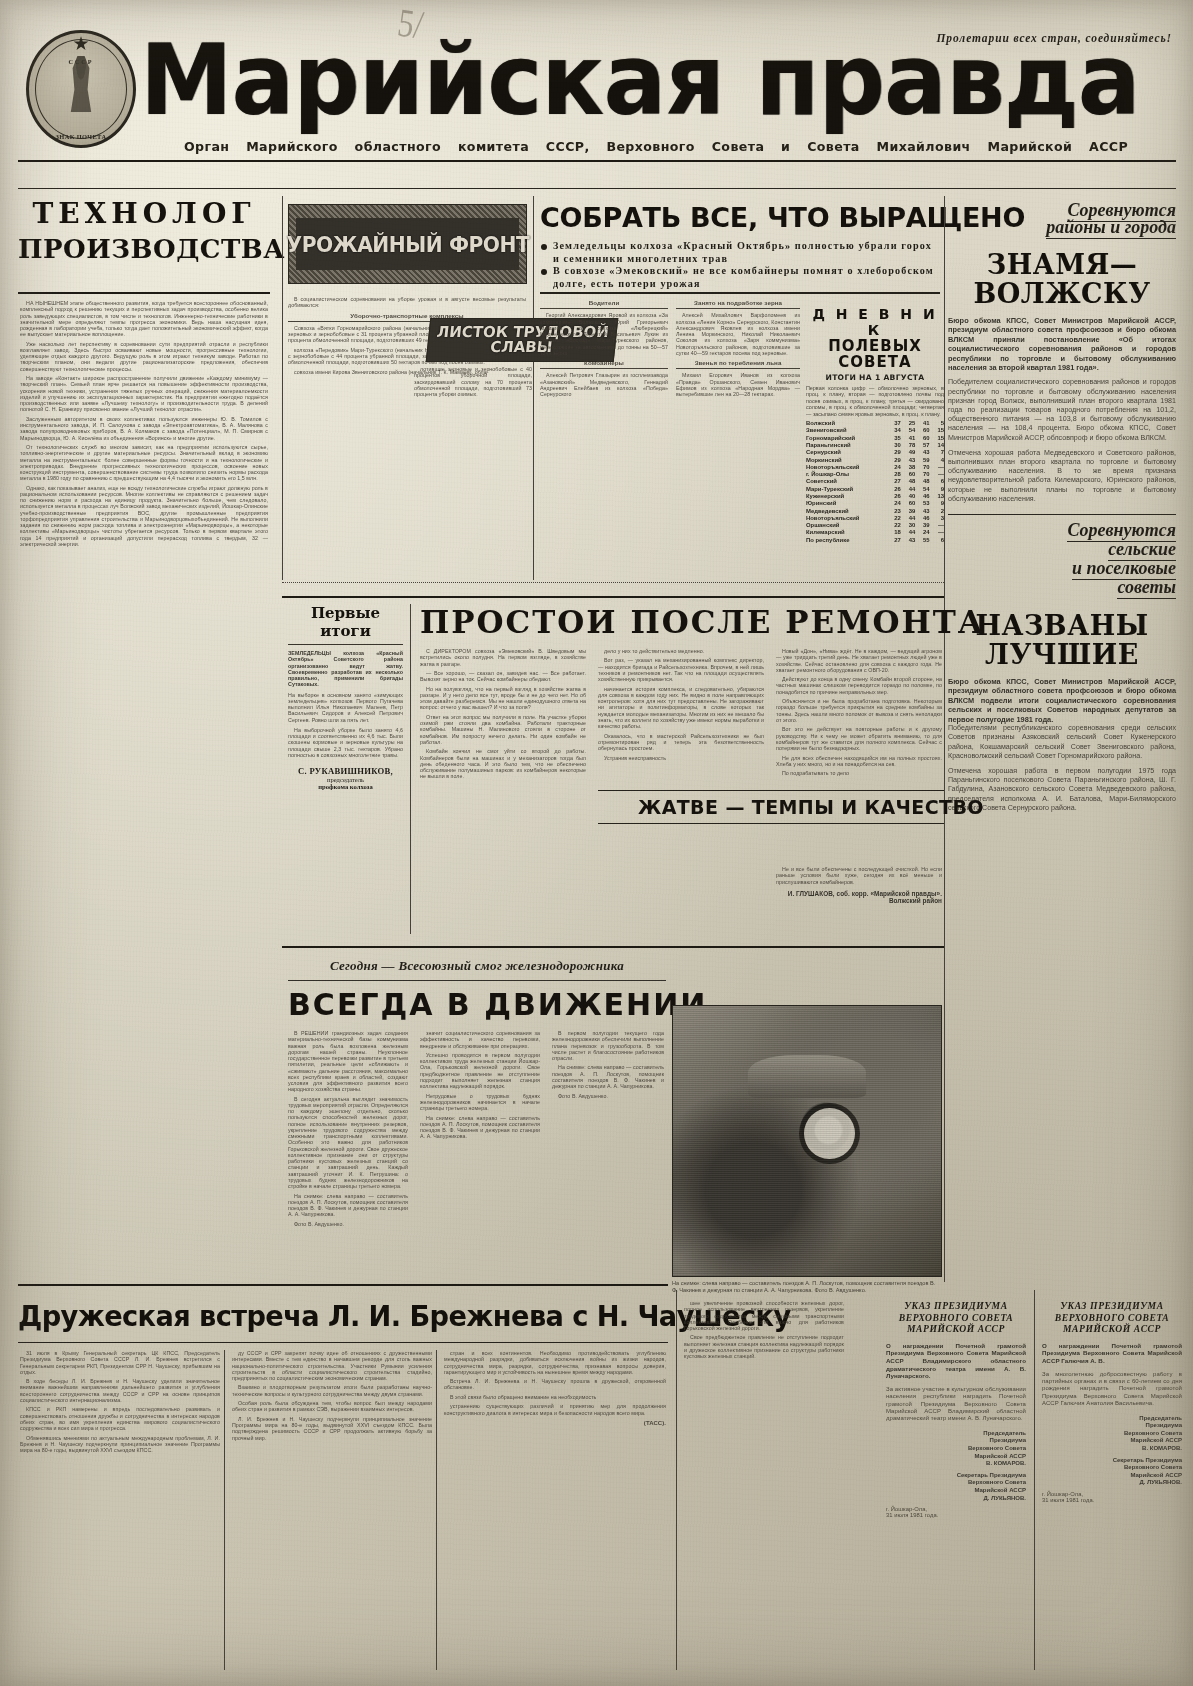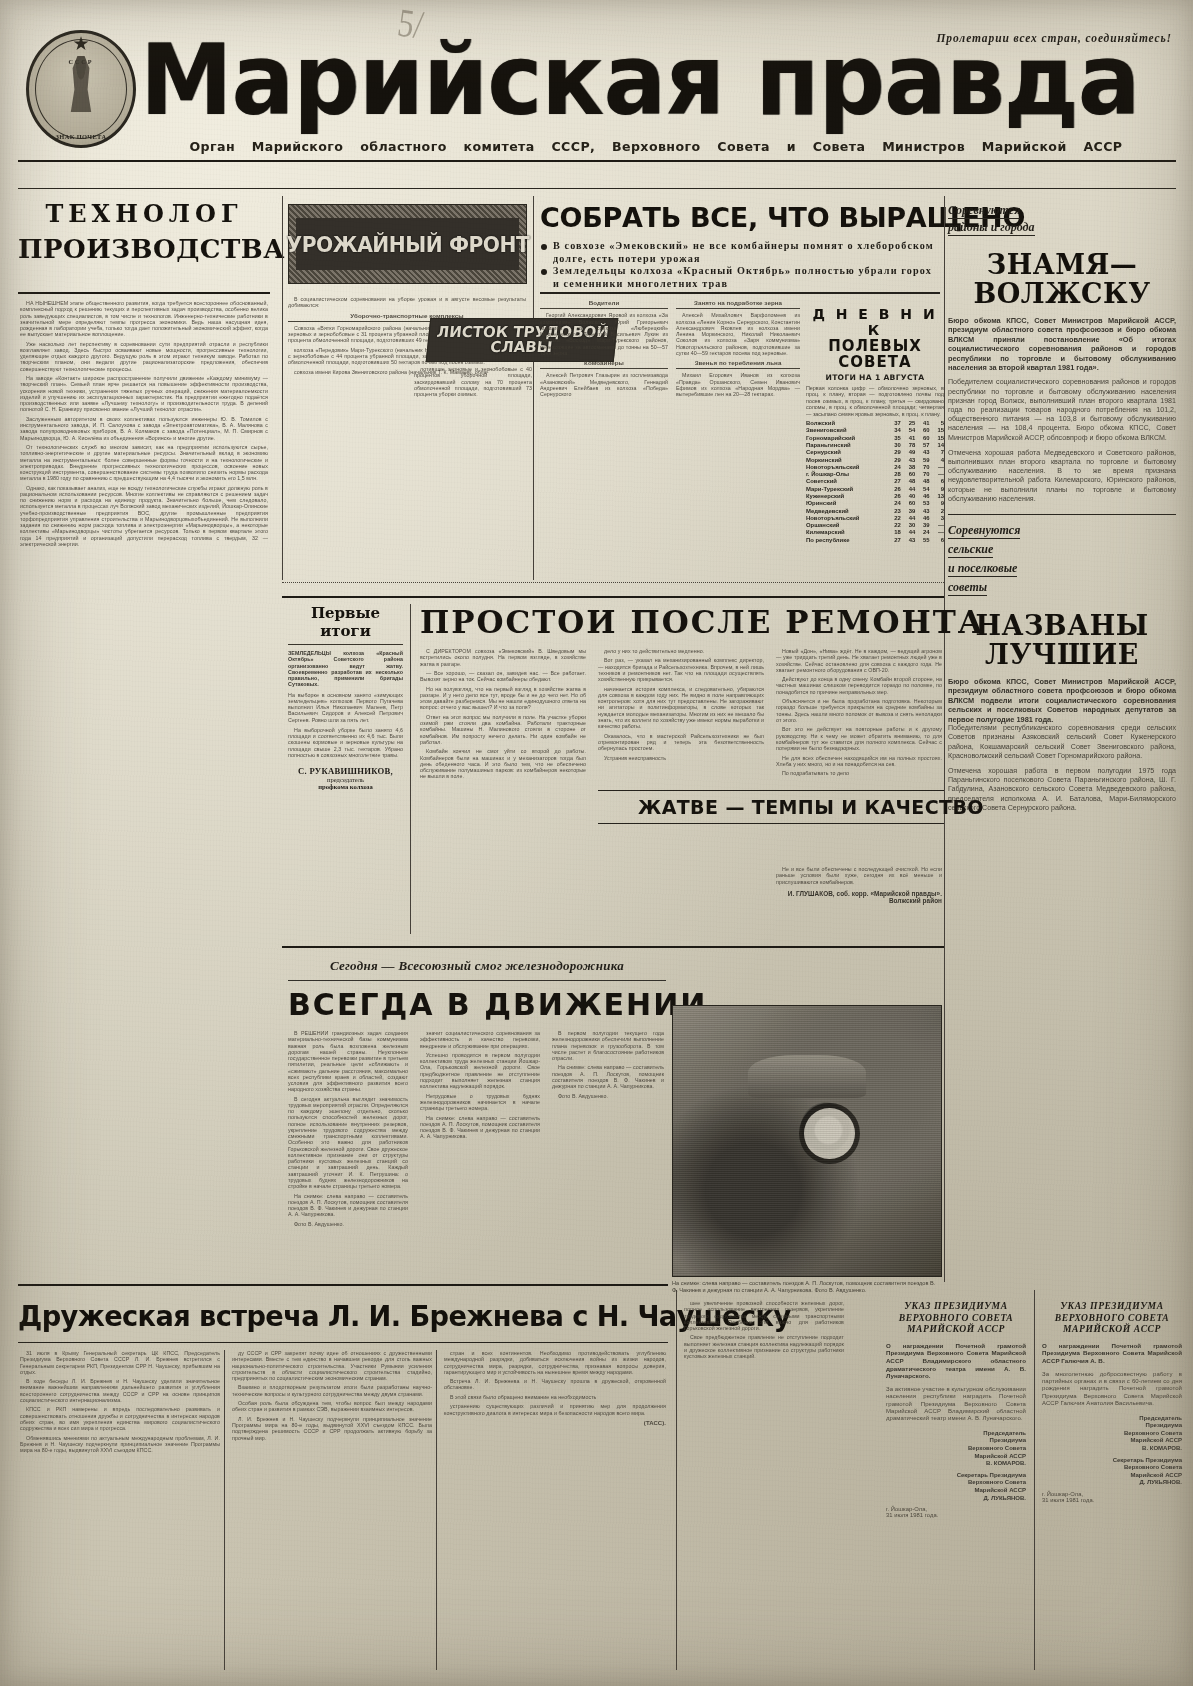--- a/index.html
+++ b/index.html
@@ -74,21 +74,21 @@
   .blur{filter:blur(.32px);opacity:.93;}
   .vrule{position:absolute;top:0;bottom:0;width:0;border-left:1px solid #46413a;}
 
   
   .hl-slab{font-family:"DejaVu Serif",serif;font-weight:bold;color:#16130e;}
   .hl-sans{font-family:"DejaVu Sans",sans-serif;font-weight:bold;color:#16130e;}
   .kicker{font-family:"Liberation Serif",serif;font-style:italic;font-weight:bold;color:#221f19;}
 
   
   #lead-head{position:absolute;left:18px;top:196px;width:252px;}
-  #lead-head .t1{font-size:24px;line-height:36px;letter-spacing:5px;text-align:center;}
+  #lead-head .t1{font-size:28px;line-height:36px;letter-spacing:5px;text-align:center;}
   #lead-head .t2{font-size:26px;line-height:34px;letter-spacing:.5px;text-align:center;}
 
   
   #harvest-banner{position:absolute;left:288px;top:204px;width:237px;height:78px;
      background:repeating-linear-gradient(45deg,#4b463c 0 2px,#7c756a 2px 4px);
      border:1px solid #2a2720;}
   #harvest-banner .inner{position:absolute;left:7px;top:13px;right:7px;bottom:13px;
      background:#34302a;display:flex;align-items:center;justify-content:center;}
   #harvest-banner .txt{font-family:"DejaVu Sans",sans-serif;font-weight:bold;font-size:22px;
      letter-spacing:-.5px;color:#ded9cb;transform:scaleX(.92);white-space:nowrap;
@@ -99,21 +99,21 @@
   #collect-all .h{font-family:"DejaVu Sans",sans-serif;font-weight:bold;font-size:27px;
      line-height:31px;letter-spacing:-.3px;color:#15120d;white-space:nowrap;}
   #collect-all ul{list-style:none;margin:7px 0 0;padding:0;}
   #collect-all li{position:relative;padding-left:13px;font-family:"Liberation Serif",serif;
      font-weight:bold;font-size:10.2px;line-height:12.6px;letter-spacing:1.1px;color:#201d17;}
   #collect-all li::before{content:"";position:absolute;left:1px;top:4px;width:6px;height:6px;
      border-radius:50%;background:#201d17;}
 
   
   #right-rail{position:absolute;left:948px;top:196px;width:228px;}
-  .rail-kicker{text-align:left;font-size:12px;line-height:17px;padding:6px 0 5px;}
+  .rail-kicker{text-align:right;font-size:18px;line-height:17px;padding:6px 0 5px;}
   .rail-kicker u{text-decoration:none;border-bottom:1px solid #2a2720;padding-bottom:1px;}
   .rail-hl{font-family:"DejaVu Serif",serif;font-weight:bold;font-size:27px;line-height:29px;
      text-align:center;letter-spacing:.5px;color:#14110c;margin:9px 0 8px;}
   .rail-lead{font-family:"Liberation Sans",sans-serif;font-weight:bold;font-size:7.4px;
      line-height:9.4px;text-align:justify;color:#2c2922;}
   .rail-body{font-family:"Liberation Sans",sans-serif;font-size:7.1px;line-height:9.2px;
      text-align:justify;color:#3a362d;}
 
   
   #diary{position:absolute;left:806px;top:306px;width:138px;}
@@ -192,21 +192,21 @@
     <div class="subtitle">
       <span>Орган</span>
       <span>Марийского</span>
       <span>областного</span>
       <span>комитета</span>
       <span>СССР,</span>
       <span>Верховного</span>
       <span>Совета</span>
       <span>и</span>
       <span>Совета</span>
-      <span>Министров</span>
+      <span>Михайлович</span>
       <span>Марийской</span>
       <span>АССР</span>
     </div>
   </div>
 
   <div class="mastrule"></div>
   <div class="mastrule2"></div>
 
   <div id="lead-head">
     <div class="hl-slab t1">ТЕХНОЛОГ</div>
@@ -225,22 +225,22 @@
 
   <div id="harvest-banner">
     <div class="inner">
         <div class="txt">УРОЖАЙНЫЙ ФРОНТ</div>
       </div>
   </div>
 
   <div id="collect-all">
     <div class="h">СОБРАТЬ ВСЕ, ЧТО ВЫРАЩЕНО</div>
     <ul>
+      <li>Земледельцы колхоза «Красный Октябрь» полностью убрали горох и семенники многолетних трав</li>
       <li>В совхозе «Эмековский» не все комбайнеры помнят о хлеборобском долге, есть потери урожая</li>
-      <li>Земледельцы колхоза «Красный Октябрь» полностью убрали горох и семенники многолетних трав</li>
     </ul>
   </div>
 
   <div class="vrule" style="left:282px;top:196px;height:384px;"></div>
   <div class="vrule" style="left:533px;top:196px;height:384px;"></div>
   <div class="vrule" style="left:944px;top:196px;height:1086px;"></div>
   <div style="position:absolute;left:540px;top:292px;width:400px;border-top:2px solid #25221c;"></div>
 
   <div style="position:absolute;left:288px;top:296px;width:238px;" class="tx blur">
     <p class="b">В социалистическом соревновании на уборке урожая и в августе весомые результаты добиваются:</p>

